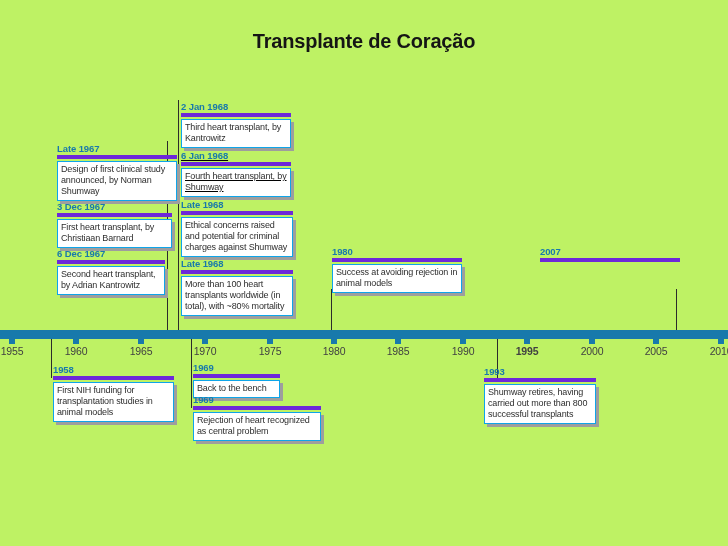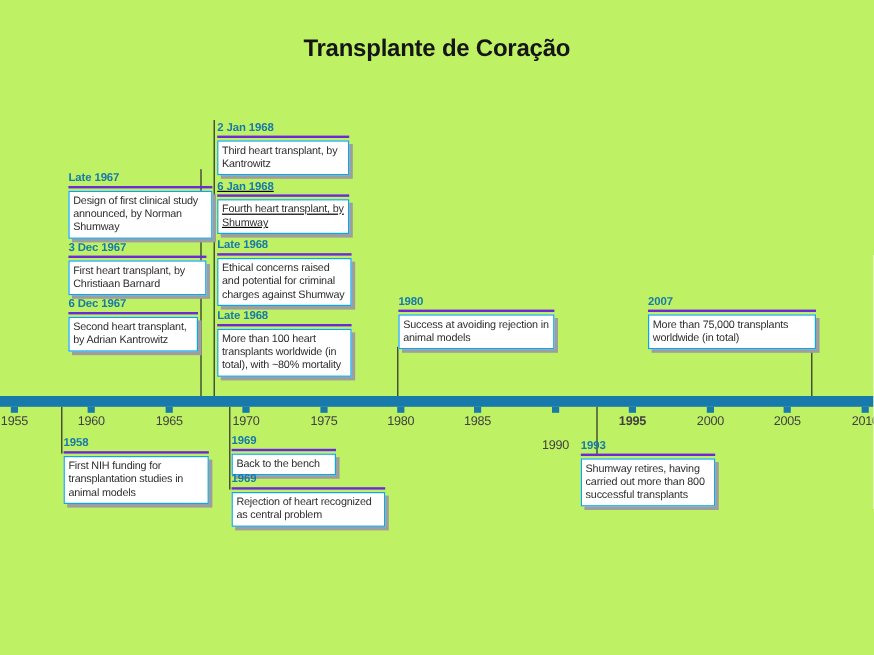--- a/index.html
+++ b/index.html
@@ -14,21 +14,21 @@
   .axis-bar{position:absolute;left:0;top:330px;width:728px;height:9px;background:#1879ab;}
   .tick{position:absolute;top:339px;width:6px;height:5px;background:#1879ab;}
   .year-label{
     position:absolute;top:345px;width:44px;text-align:center;
     font-size:10.5px;color:#414141;letter-spacing:-0.2px;
   }
   .stem{position:absolute;width:1px;background:#2b2b2b;}
   .event{position:absolute;}
   .ev-date{
     font-size:9.5px;font-weight:bold;color:#1879ab;letter-spacing:-0.1px;
-    border-bottom:2px solid #6d28d9;padding-bottom:1px;margin-bottom:2px;line-height:11px;
+    border-bottom:4px solid #6d28d9;padding-bottom:1px;margin-bottom:2px;line-height:11px;
   }
   .ev-box{
     background:#ffffff;border:1px solid #0ea5e9;
     box-shadow:3px 3px 0 #9e9e9e;
     font-size:9px;line-height:11px;color:#2e2e2e;letter-spacing:-0.15px;
     padding:2px 3px 3px 3px;
   }
 </style>
 </head>
 <body>
@@ -74,21 +74,20 @@
     <div class="ev-date">Late 1968</div>
     <div class="ev-box">More than 100 heart transplants worldwide (in total), with ~80% mortality</div>
   </div>
 
   <div class="event" style="left:332px;top:246px;width:130px;">
     <div class="ev-date">1980</div>
     <div class="ev-box">Success at avoiding rejection in animal models</div>
   </div>
   <div class="event" style="left:540px;top:246px;width:140px;">
     <div class="ev-date">2007</div>
-    <div class="ev-box">More than 75,000 transplants worldwide (in total)</div>
   </div>
 
   <div class="axis-bar"></div>
 
   <div class="tick" style="left:9px;"></div>
   <div class="tick" style="left:73px;"></div>
   <div class="tick" style="left:138px;"></div>
   <div class="tick" style="left:202px;"></div>
   <div class="tick" style="left:267px;"></div>
   <div class="tick" style="left:331px;"></div>
@@ -99,21 +98,21 @@
   <div class="tick" style="left:653px;"></div>
   <div class="tick" style="left:718px;"></div>
 
   <div class="year-label" style="left:-10px;">1955</div>
   <div class="year-label" style="left:54px;">1960</div>
   <div class="year-label" style="left:119px;">1965</div>
   <div class="year-label" style="left:183px;">1970</div>
   <div class="year-label" style="left:248px;">1975</div>
   <div class="year-label" style="left:312px;">1980</div>
   <div class="year-label" style="left:376px;">1985</div>
-  <div class="year-label" style="left:441px;margin-top:20px;">1990</div>
+  <div class="year-label" style="left:441px;">1990</div>
   <div class="year-label" style="left:505px;font-weight:bold;">1995</div>
   <div class="year-label" style="left:570px;">2000</div>
   <div class="year-label" style="left:634px;">2005</div>
   <div class="year-label" style="left:699px;">2010</div>
 
   <div class="event" style="left:53px;top:364px;width:121px;">
     <div class="ev-date">1958</div>
     <div class="ev-box">First NIH funding for transplantation studies in animal models</div>
   </div>
   <div class="event" style="left:193px;top:362px;width:87px;">

